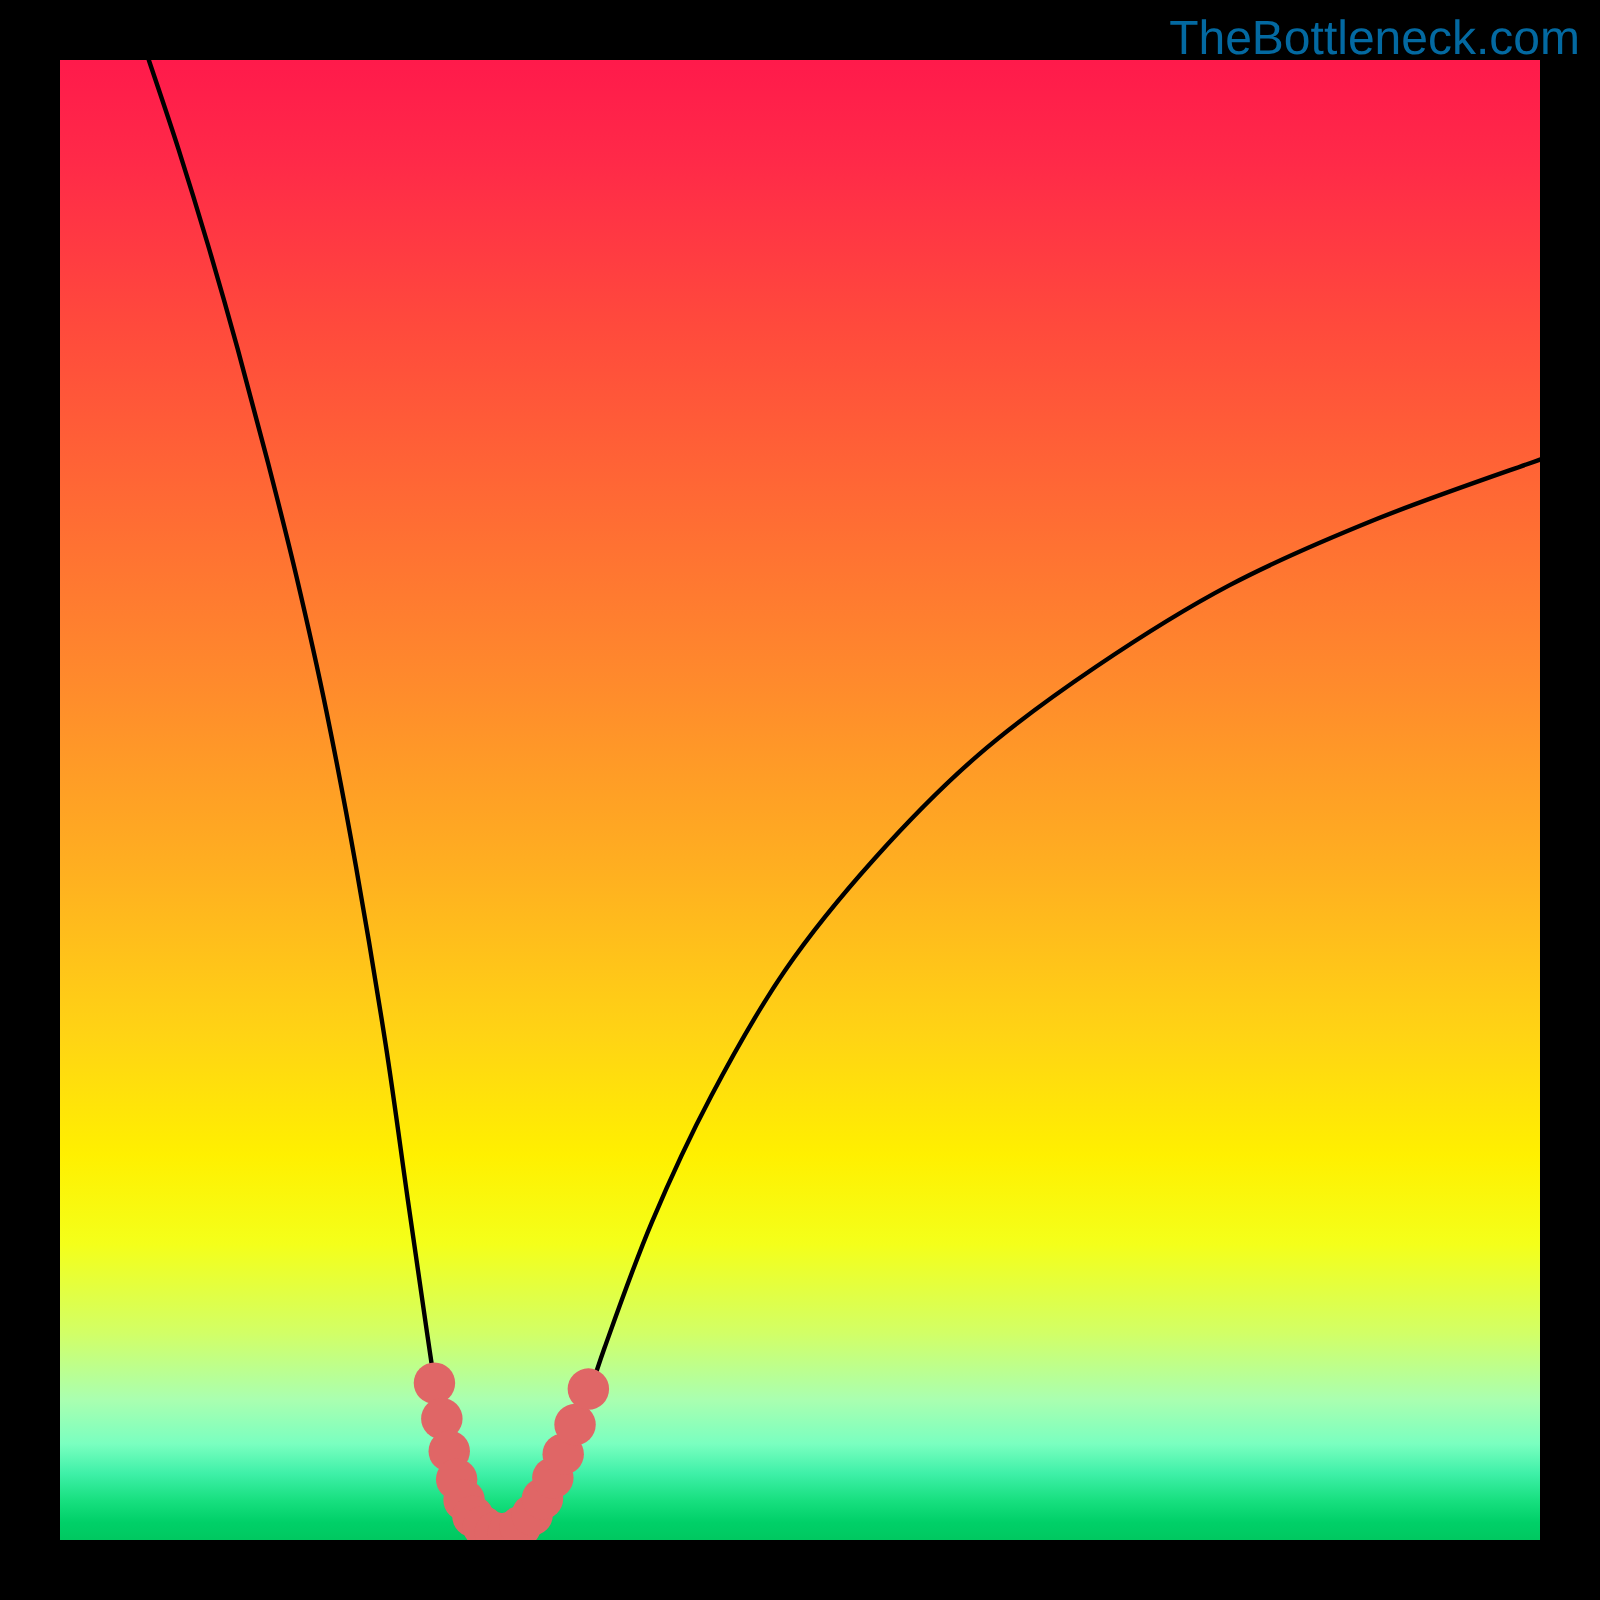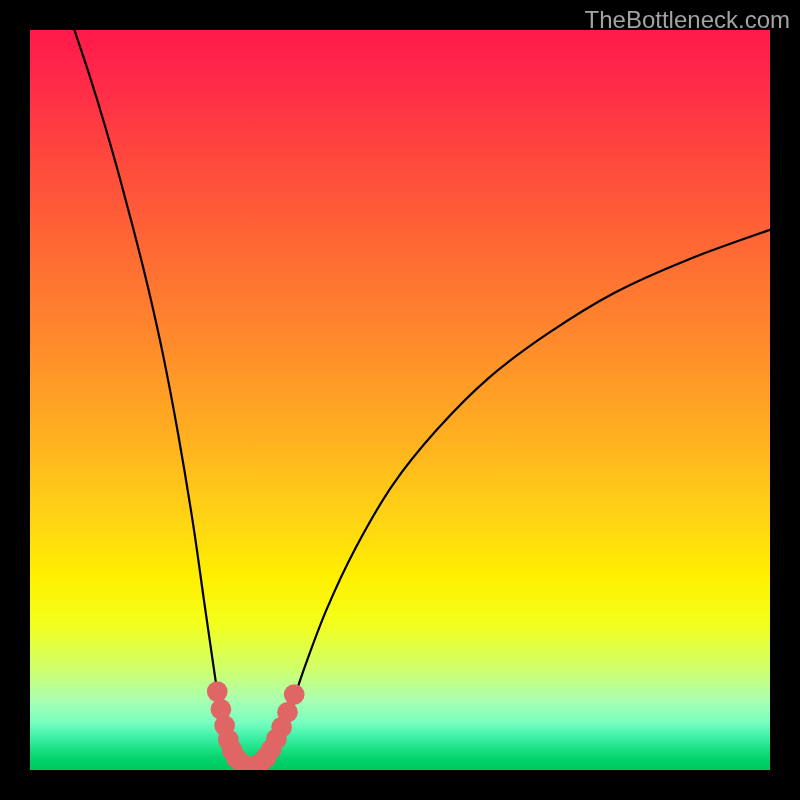--- a/index.html
+++ b/index.html
@@ -21,21 +21,21 @@
     left: 30px;
     top: 30px;
     width: 740px;
     height: 740px;
     overflow: hidden;
   }
   .watermark {
     position: absolute;
     top: 6px;
     right: 10px;
-    color: #a3a3a3;
+    color: #0369a1;
     font-size: 24px;
     font-weight: 400;
     letter-spacing: 0px;
     z-index: 5;
     user-select: none;
   }
   svg { display: block; }
 </style>
 </head>
 <body>

